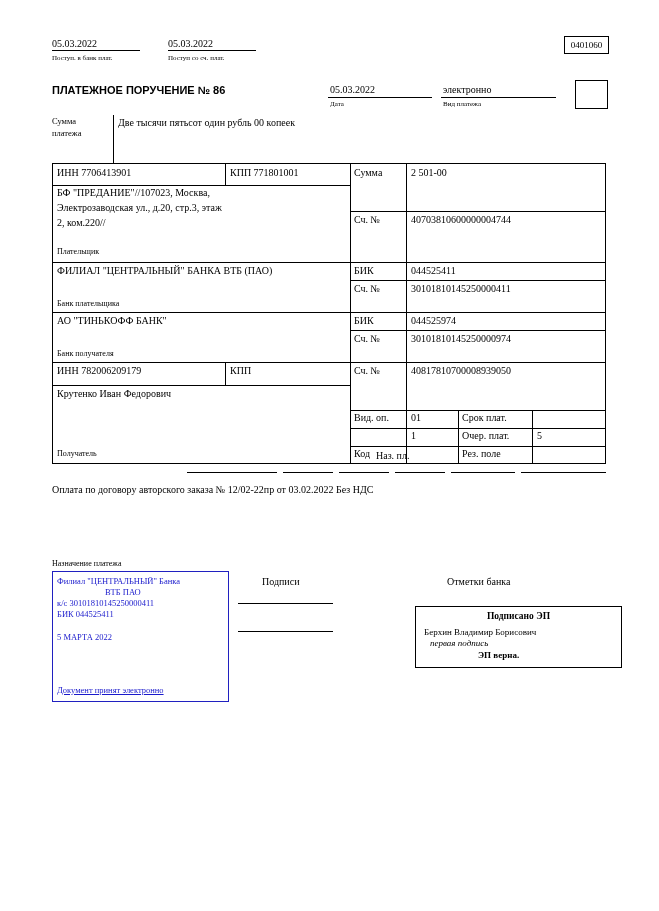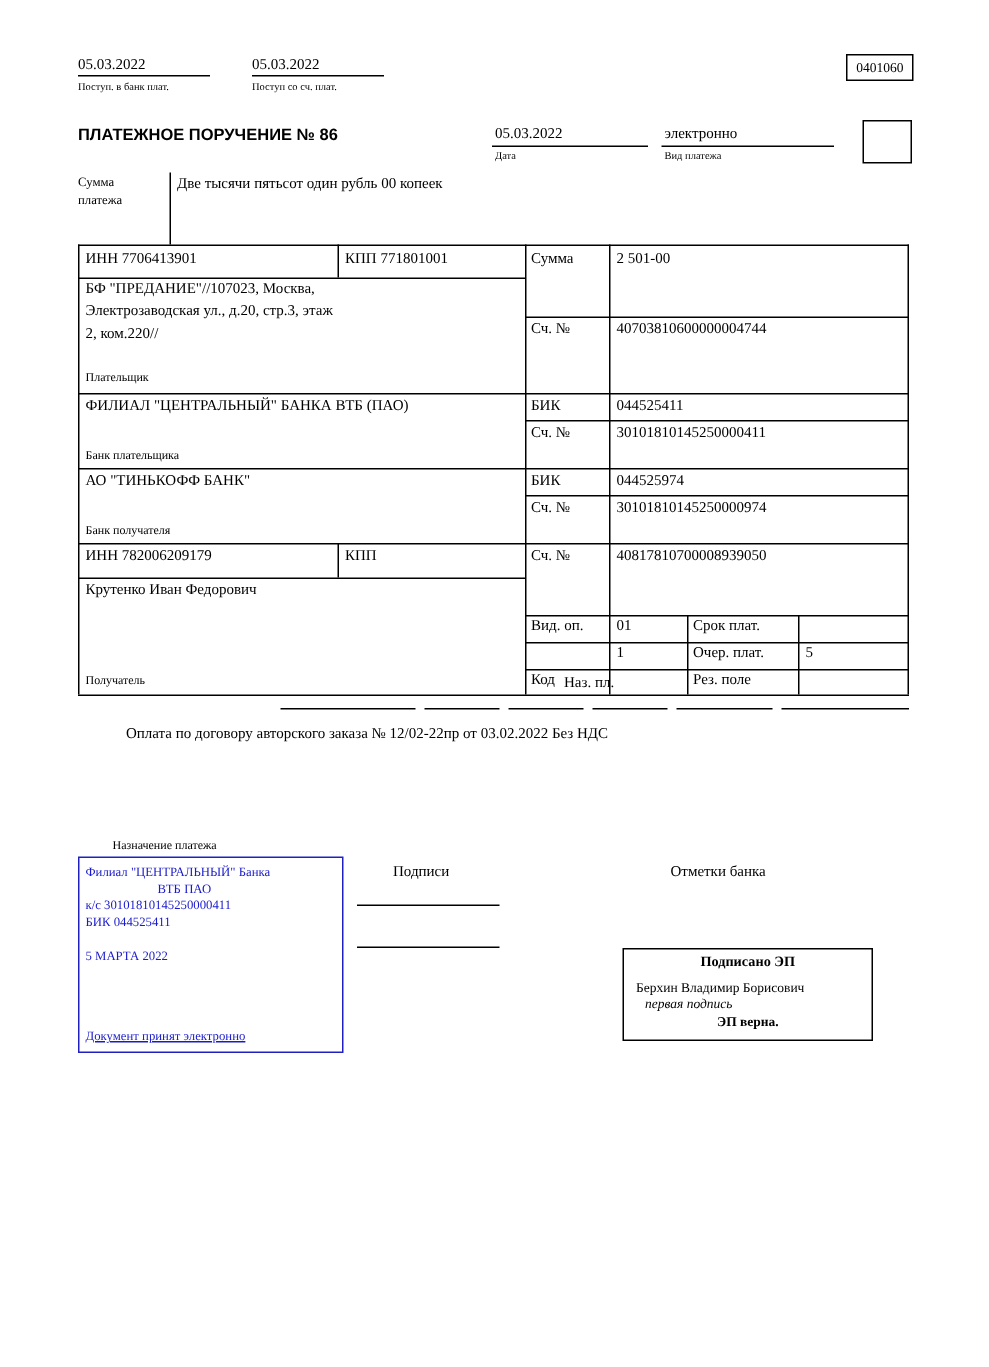--- a/index.html
+++ b/index.html
@@ -122,38 +122,38 @@
   <span class="t" style="left:462px; top:448px;">Рез. поле</span>
   <span class="t f8" style="left:57px; top:449px;">Получатель</span>
 
   <div class="hl" style="left:187px; top:472px; width:90px;"></div>
   <div class="hl" style="left:283px; top:472px; width:50px;"></div>
   <div class="hl" style="left:339px; top:472px; width:50px;"></div>
   <div class="hl" style="left:395px; top:472px; width:50px;"></div>
   <div class="hl" style="left:451px; top:472px; width:64px;"></div>
   <div class="hl" style="left:521px; top:472px; width:85px;"></div>
 
-  <span class="t" style="left:52px; top:484px;margin-left:32px;">Оплата по договору авторского заказа № 12/02-22пр от 03.02.2022 Без НДС</span>
-  <span class="t f8" style="left:52px; top:559px;margin-left:23px;">Назначение платежа</span>
+  <span class="t" style="left:52px; top:484px;">Оплата по договору авторского заказа № 12/02-22пр от 03.02.2022 Без НДС</span>
+  <span class="t f8" style="left:52px; top:559px;">Назначение платежа</span>
 
   <div class="bluebox" style="left:52px; top:571px; width:177px; height:131px;">
     <span class="t blue f85" style="left:4px; top:5px;">Филиал "ЦЕНТРАЛЬНЫЙ" Банка</span>
     <span class="t blue f85" style="left:4px; top:16px;margin-left:48px;">ВТБ ПАО</span>
     <span class="t blue f85" style="left:4px; top:27px;">к/с 30101810145250000411</span>
     <span class="t blue f85" style="left:4px; top:38px;">БИК 044525411</span>
     <span class="t blue f85" style="left:4px; top:61px;">5 МАРТА 2022</span>
     <span class="t blue f85 u" style="left:4px; top:114px;">Документ принят электронно</span>
   </div>
 
   <span class="t" style="left:262px; top:576px;">Подписи</span>
   <span class="t" style="left:447px; top:576px;">Отметки банка</span>
 
   <div class="hl" style="left:238px; top:603px; width:95px;"></div>
   <div class="hl" style="left:238px; top:631px; width:95px;"></div>
 
-  <div class="box" style="left:415px; top:632px; width:167px; height:62px;">
+  <div class="box" style="left:415px; top:606px; width:207px; height:62px;">
     <span class="t b f95" style="left:0; top:4px; width:100%; text-align:center;">Подписано ЭП</span>
     <span class="t f9" style="left:8px; top:20px;">Берхин Владимир Борисович</span>
     <span class="t f9 i" style="left:14px; top:31px;">первая подпись</span>
     <span class="t f9 b" style="left:62px; top:43px;">ЭП верна.</span>
   </div>
 
 </div>
 
 </body></html>

